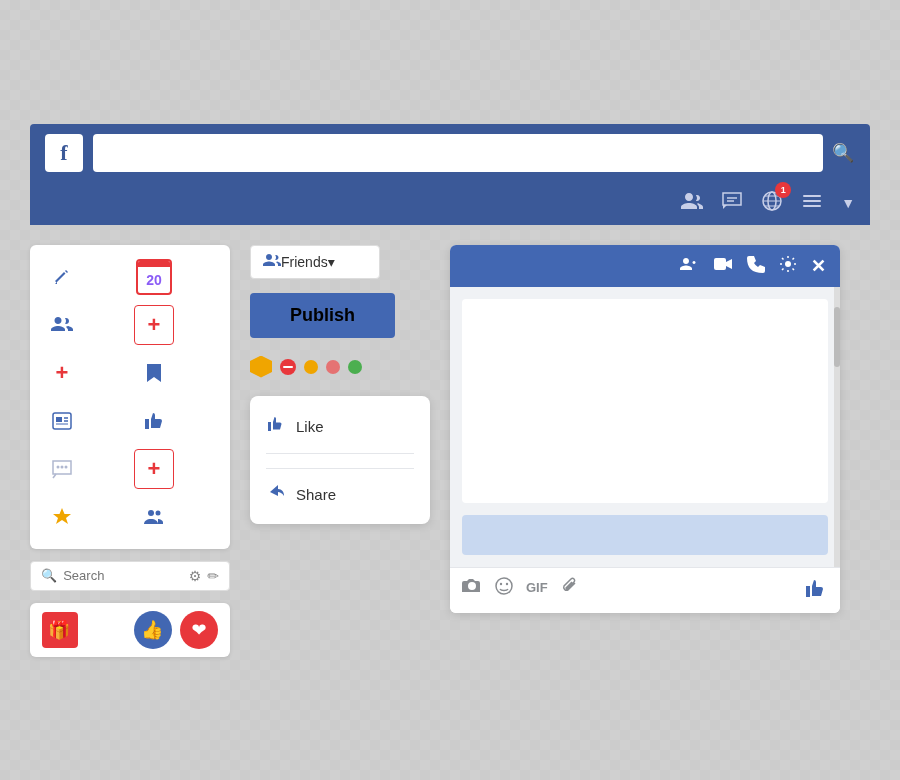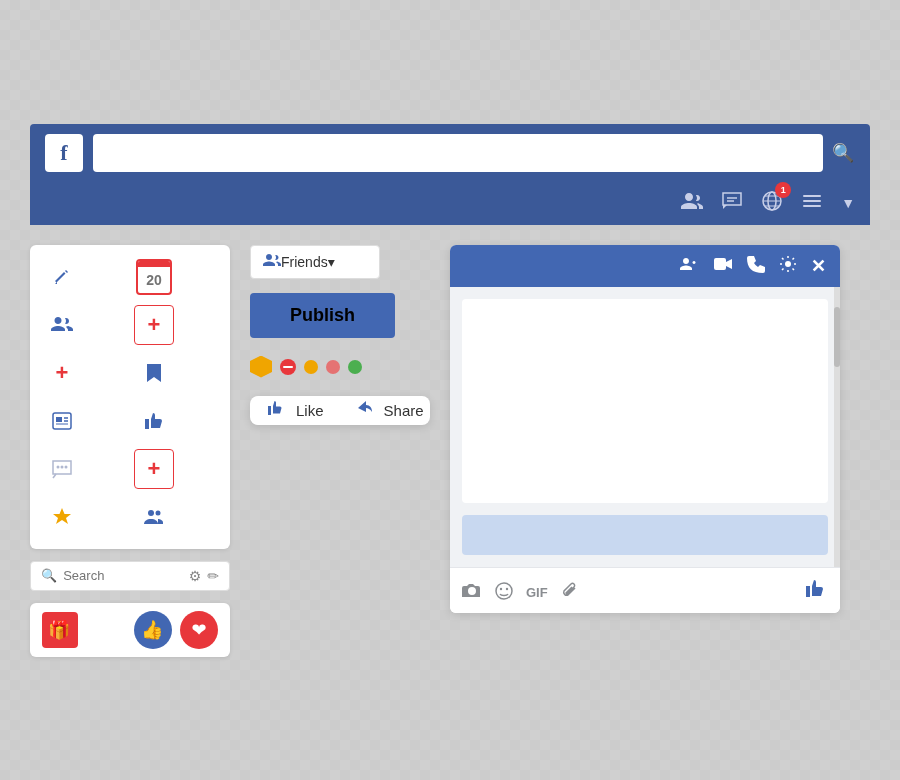--- a/index.html
+++ b/index.html
@@ -162,21 +162,21 @@
       flex-direction: column;
     }
     .calendar-top {
       background: #e8373b;
       height: 10px;
       width: 100%;
     }
     .calendar-num {
       font-size: 14px;
       font-weight: bold;
-      color: #737373;
+      color: #8b5cf6;
       text-align: center;
       line-height: 26px;
     }
 
     
     .middle-panel {
       display: flex;
       flex-direction: column;
       gap: 14px;
       width: 180px;
@@ -224,24 +224,24 @@
     .status-dot {
       width: 14px;
       height: 14px;
       border-radius: 50%;
     }
 
     
     .reactions-panel {
       background: white;
       border-radius: 8px;
-      padding: 0 16px;
+      padding: 16px 16px;
       box-shadow: 0 2px 8px rgba(0,0,0,0.12);
       display: flex;
-      flex-direction: row;
+      flex-direction: column;
       gap: 10px;
     }
 
     .reaction-item {
       display: flex;
       align-items: center;
       gap: 10px;
       cursor: pointer;
       font-size: 15px;
       color: #4267b2;
@@ -398,21 +398,21 @@
       background: #bbb;
       border-radius: 3px;
       position: absolute;
       top: 20px;
     }
 
     .chat-footer {
       background: white;
       padding: 8px 12px;
       display: flex;
-      align-items: flex-end;
+      align-items: flex-start;
       justify-content: space-between;
       border-top: 1px solid #e4e6ea;
       gap: 44px;
     }
 
     .chat-footer-icons {
       display: flex;
       gap: 12px;
       align-items: center;
     }

